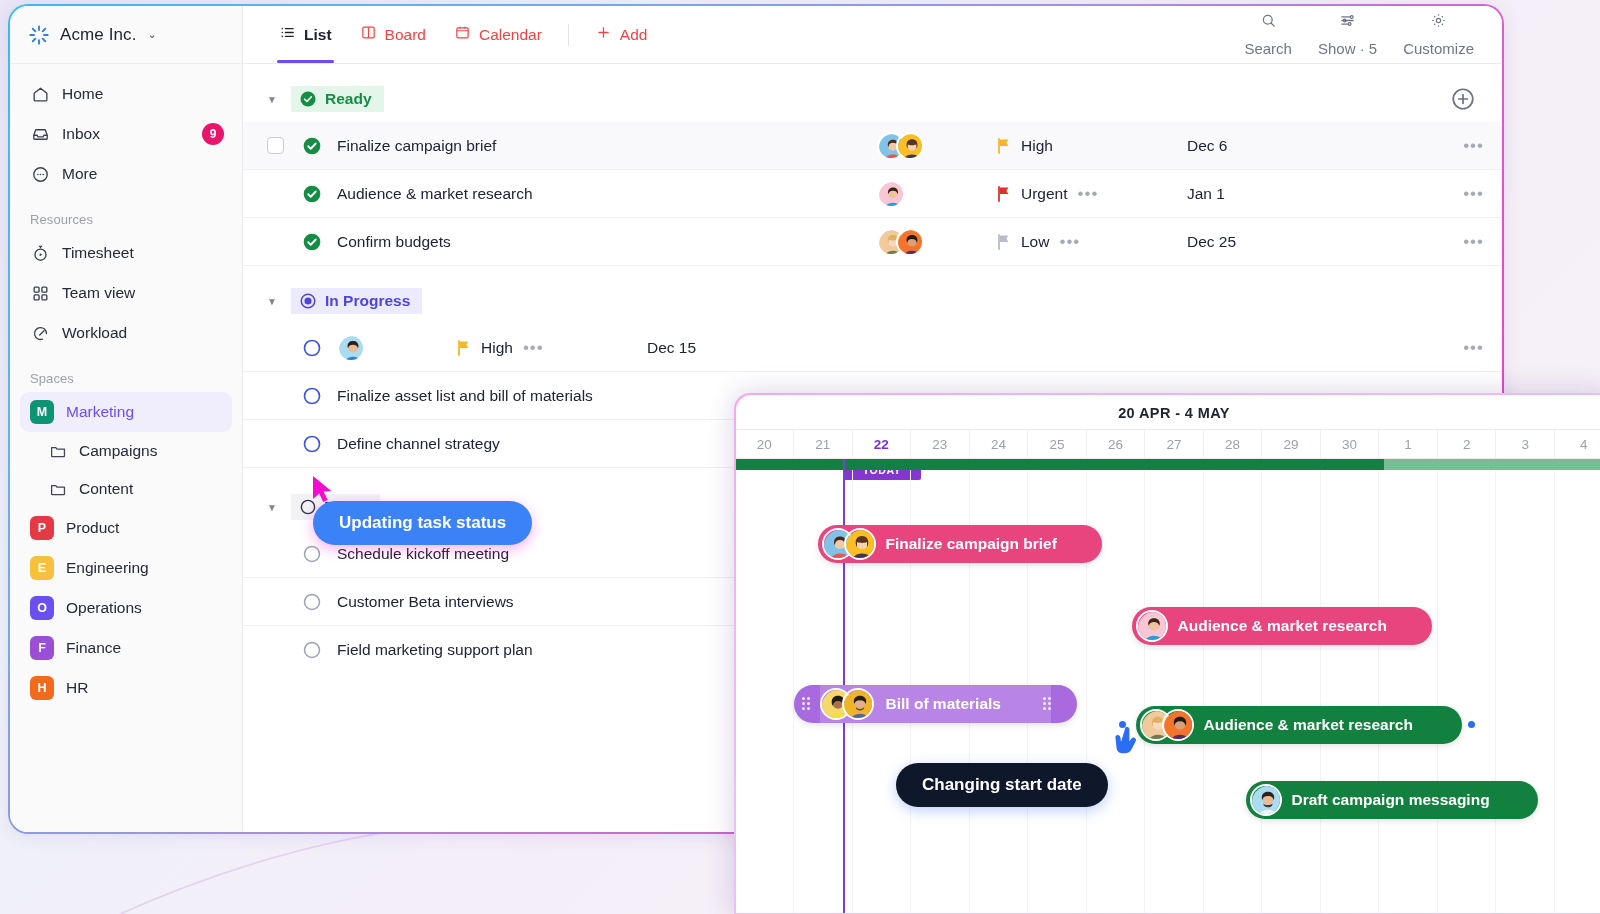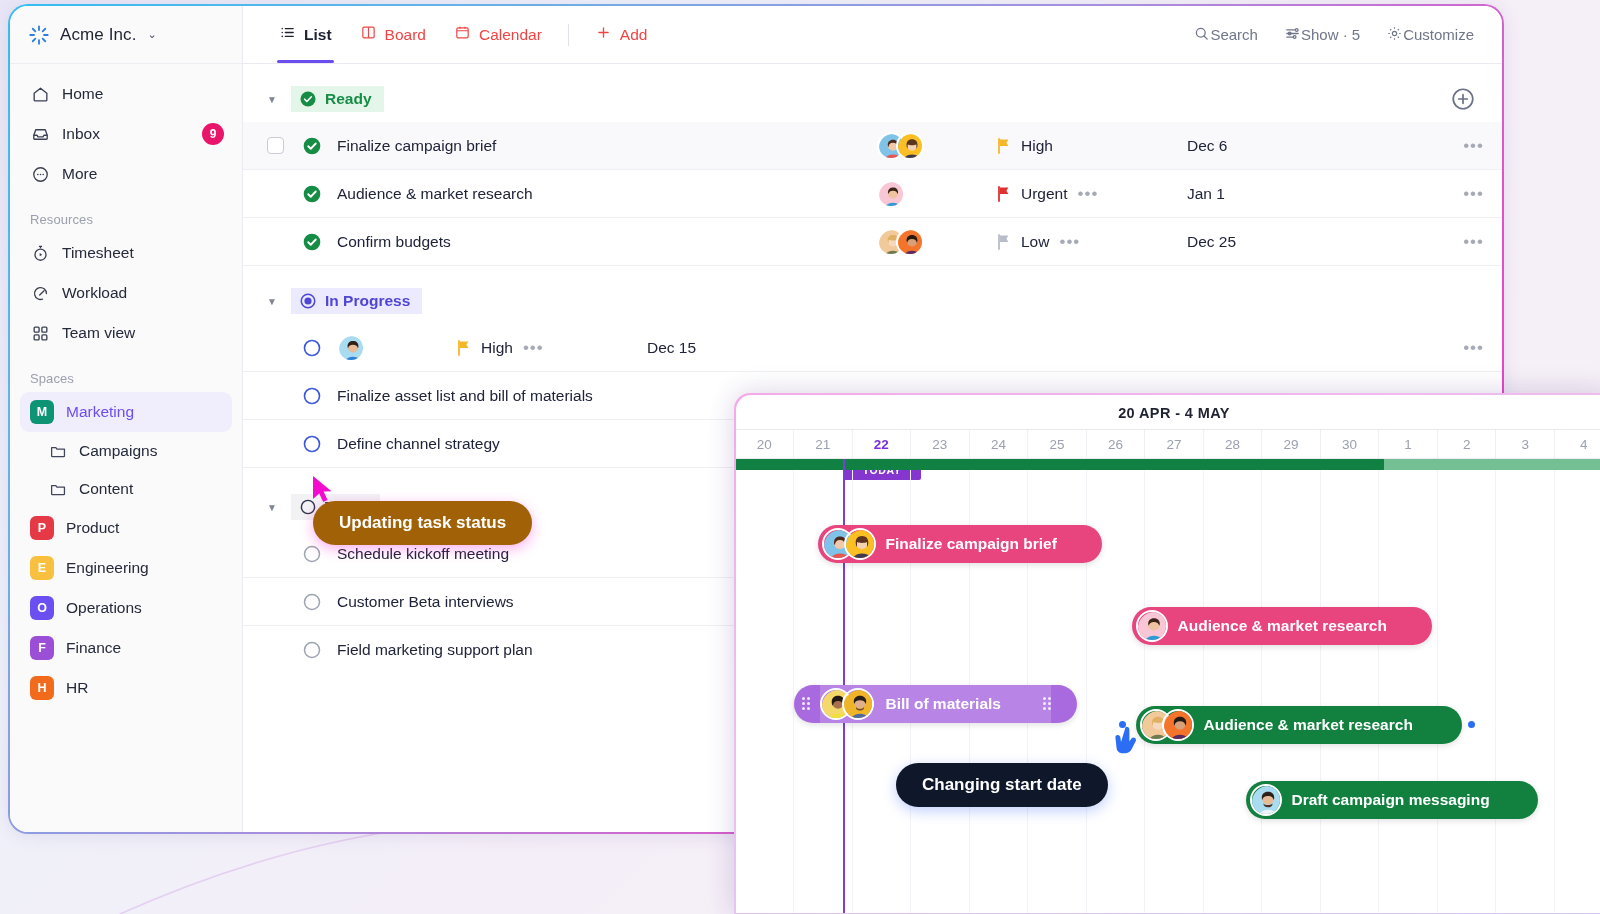--- a/index.html
+++ b/index.html
@@ -98,23 +98,23 @@
     color:#ef4444; cursor:pointer; position:relative;
   }
   .tab.active { color:#1e2231; font-weight:600; }
   .tab.active::after {
     content:""; position:absolute; left:10px; right:10px; bottom:0;
     height:3px; border-radius:2px; background:#6b4df0;
   }
   .tb-sep { width:1px; height:22px; background:#e3e1e8; margin: 0 10px; }
   .toolbar-right { margin-left:auto; display:flex; align-items:center; gap: 6px; }
   .tr-item {
-    display:flex; align-items:center; 
+    display:flex; align-items:center; gap: 8px;
     padding: 7px 10px; border-radius: 7px;
-    font-size: 15px; color:#70768a; cursor:pointer;
+    font-size: 15px; color:#70768a; cursor:pointer;flex-direction:column;
   }
 
   
   .list-body { flex:1; overflow:hidden; position:relative; }
   .group-head {
     display:flex; align-items:center; gap: 12px;
     padding: 22px 24px 10px 24px; position:relative;
   }
   .caret { color:#7f8497; font-size: 10px; width:12px; }
   .chip {
@@ -215,21 +215,21 @@
     position:absolute; width: 11px; height: 11px; border-radius:50%;
     background:#2b6ef5; border:2px solid #fff;
   }
 
   
   .tip {
     position:absolute; border-radius: 22px; color:#fff;
     font-size: 17px; font-weight:700; padding: 12px 26px;
     white-space:nowrap; z-index: 60;
   }
-  .tip-magenta { background:#a16207; box-shadow: 0 4px 14px rgba(245,10,208,.32); }
+  .tip-magenta { background:#3b82f6; box-shadow: 0 4px 14px rgba(245,10,208,.32); }
   .tip-blue    { background:#0f172a; box-shadow: 0 4px 14px rgba(59,110,246,.32); }
   .cursor-arrow { position:absolute; z-index: 61; }
 </style>
 </head>
 <body>
 
 <svg class="bg-deco" viewBox="0 0 1600 914" preserveAspectRatio="none">
   <path d="M120 914 C 330 820, 520 800, 760 836" stroke="#d9b6ea" stroke-width="1.6" fill="none" opacity=".55"></path>
   <path d="M960 914 C 1040 850, 1000 838, 940 836" stroke="#9fb9ea" stroke-width="1.6" fill="none" opacity=".5"></path>
   <path d="M1430 836 C 1455 870, 1470 890, 1478 914" stroke="#c49fe8" stroke-width="1.6" fill="none" opacity=".55"></path>
@@ -291,37 +291,37 @@
           <svg viewBox="0 0 24 24" width="19" height="19" fill="none" stroke="currentColor" stroke-width="1.7">
                 <circle cx="12" cy="13.5" r="7"></circle>
                 <path d="M10 3h4M12 3v2.5"></path>
                 <path d="M11 11.5l3.2 2-3.2 2z" fill="currentColor" stroke="none"></path>
               </svg>
         </span>
         <span>Timesheet</span>
       </div>
       <div class="nav-item">
         <span class="nav-ico">
-          <svg viewBox="0 0 24 24" width="19" height="19" fill="none" stroke="currentColor" stroke-width="1.7" stroke-linecap="round">
-                <path d="M19.5 12a7.5 7.5 0 1 0-5 7.1"></path>
-                <path d="M16.5 8.5 11 14"></path>
-              </svg>
-        </span>
-        <span>Workload</span>
-      </div>
-      <div class="nav-item">
-        <span class="nav-ico">
           <svg viewBox="0 0 24 24" width="19" height="19" fill="none" stroke="currentColor" stroke-width="1.7">
                 <rect x="4" y="4" width="6.2" height="6.2" rx="1.2"></rect>
                 <rect x="13.8" y="4" width="6.2" height="6.2" rx="1.2"></rect>
                 <rect x="4" y="13.8" width="6.2" height="6.2" rx="1.2"></rect>
                 <rect x="13.8" y="13.8" width="6.2" height="6.2" rx="1.2"></rect>
               </svg>
         </span>
         <span>Team view</span>
+      </div>
+      <div class="nav-item">
+        <span class="nav-ico">
+          <svg viewBox="0 0 24 24" width="19" height="19" fill="none" stroke="currentColor" stroke-width="1.7" stroke-linecap="round">
+                <path d="M19.5 12a7.5 7.5 0 1 0-5 7.1"></path>
+                <path d="M16.5 8.5 11 14"></path>
+              </svg>
+        </span>
+        <span>Workload</span>
       </div>
     </div>
 
     <div class="section-label">Spaces</div>
 
     <div class="space-item active">
       <span class="sq" style="background:#0d9474">M</span>
       <span>Marketing</span>
     </div>
 

